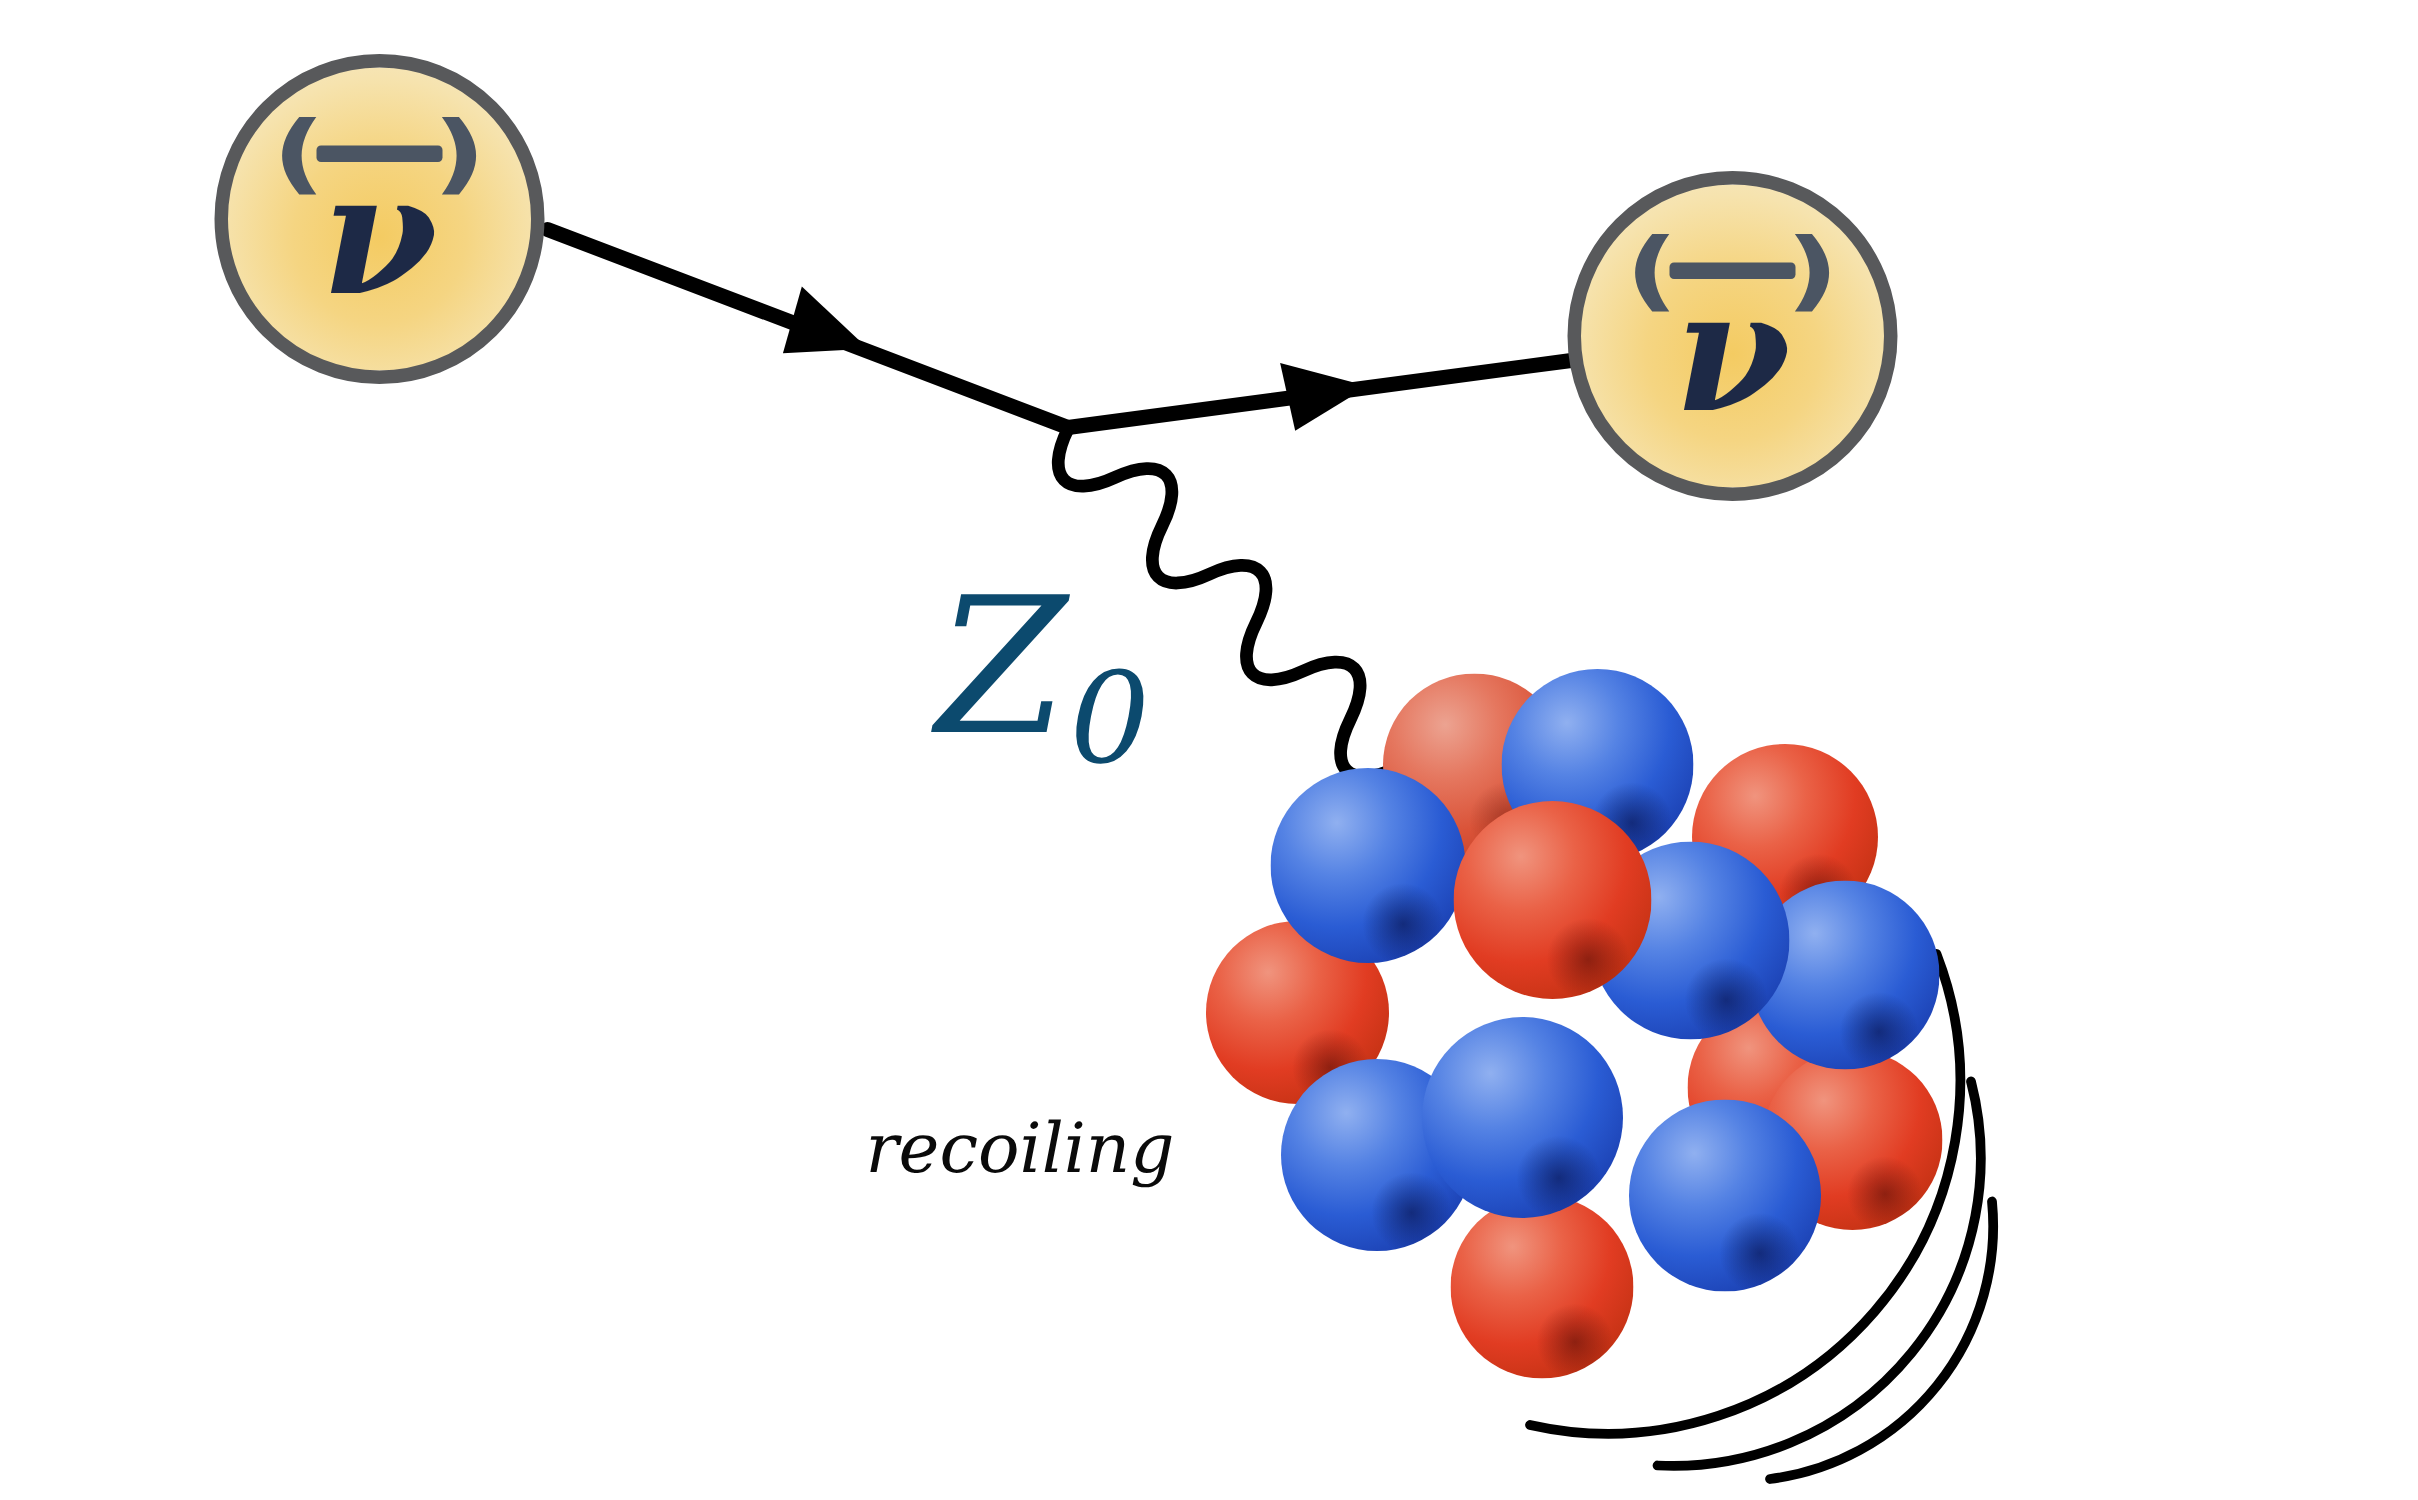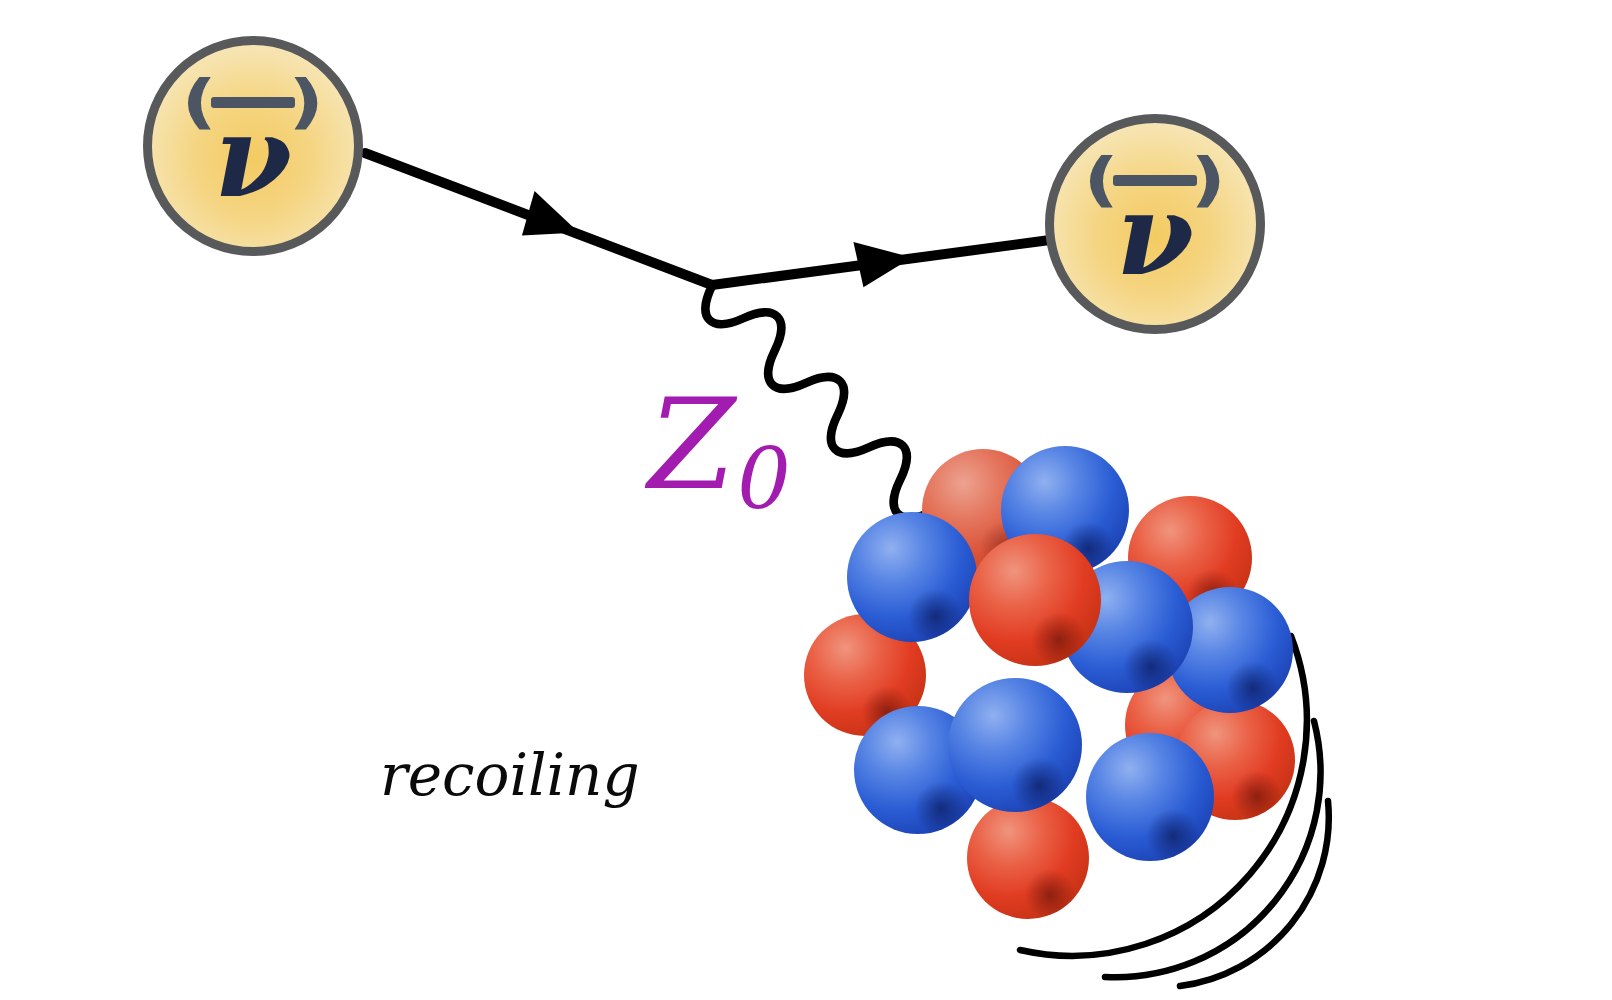--- a/index.html
+++ b/index.html
@@ -56,30 +56,30 @@
   }
   .nu{
     position:absolute;left:0;right:0;top:56px;text-align:center;
     font-family:"DejaVu Serif", serif;font-style:italic;font-weight:700;
     font-size:112px;line-height:1;
     color:var(--neutrino-symbol,#1d2946);
   }
 
   
   .z-label{
-    position:absolute;left:648px;top:382px;
-    font-style:italic;font-size:126px;line-height:1;color:#a21caf;
+    position:absolute;left:624px;top:382px;
+    font-style:italic;font-size:126px;line-height:1;color:#0c4a6e;
   }
   .z-label sub{
     font-size:84px;line-height:1;vertical-align:baseline;
     position:relative;top:0.24em;left:0.02em;
   }
   .caption{
     position:absolute;left:380px;top:728px;width:600px;
-    text-align:left;font-style:italic;font-size:58px;line-height:1.64;
+    text-align:center;font-style:italic;font-size:46px;line-height:1.64;
     color:#0a0a0a;white-space:nowrap;
   }
 </style>
 </head>
 <body>
 
 <div class="canvas">
 
   <svg class="lines-svg" viewBox="0 0 1612 1000">
 

